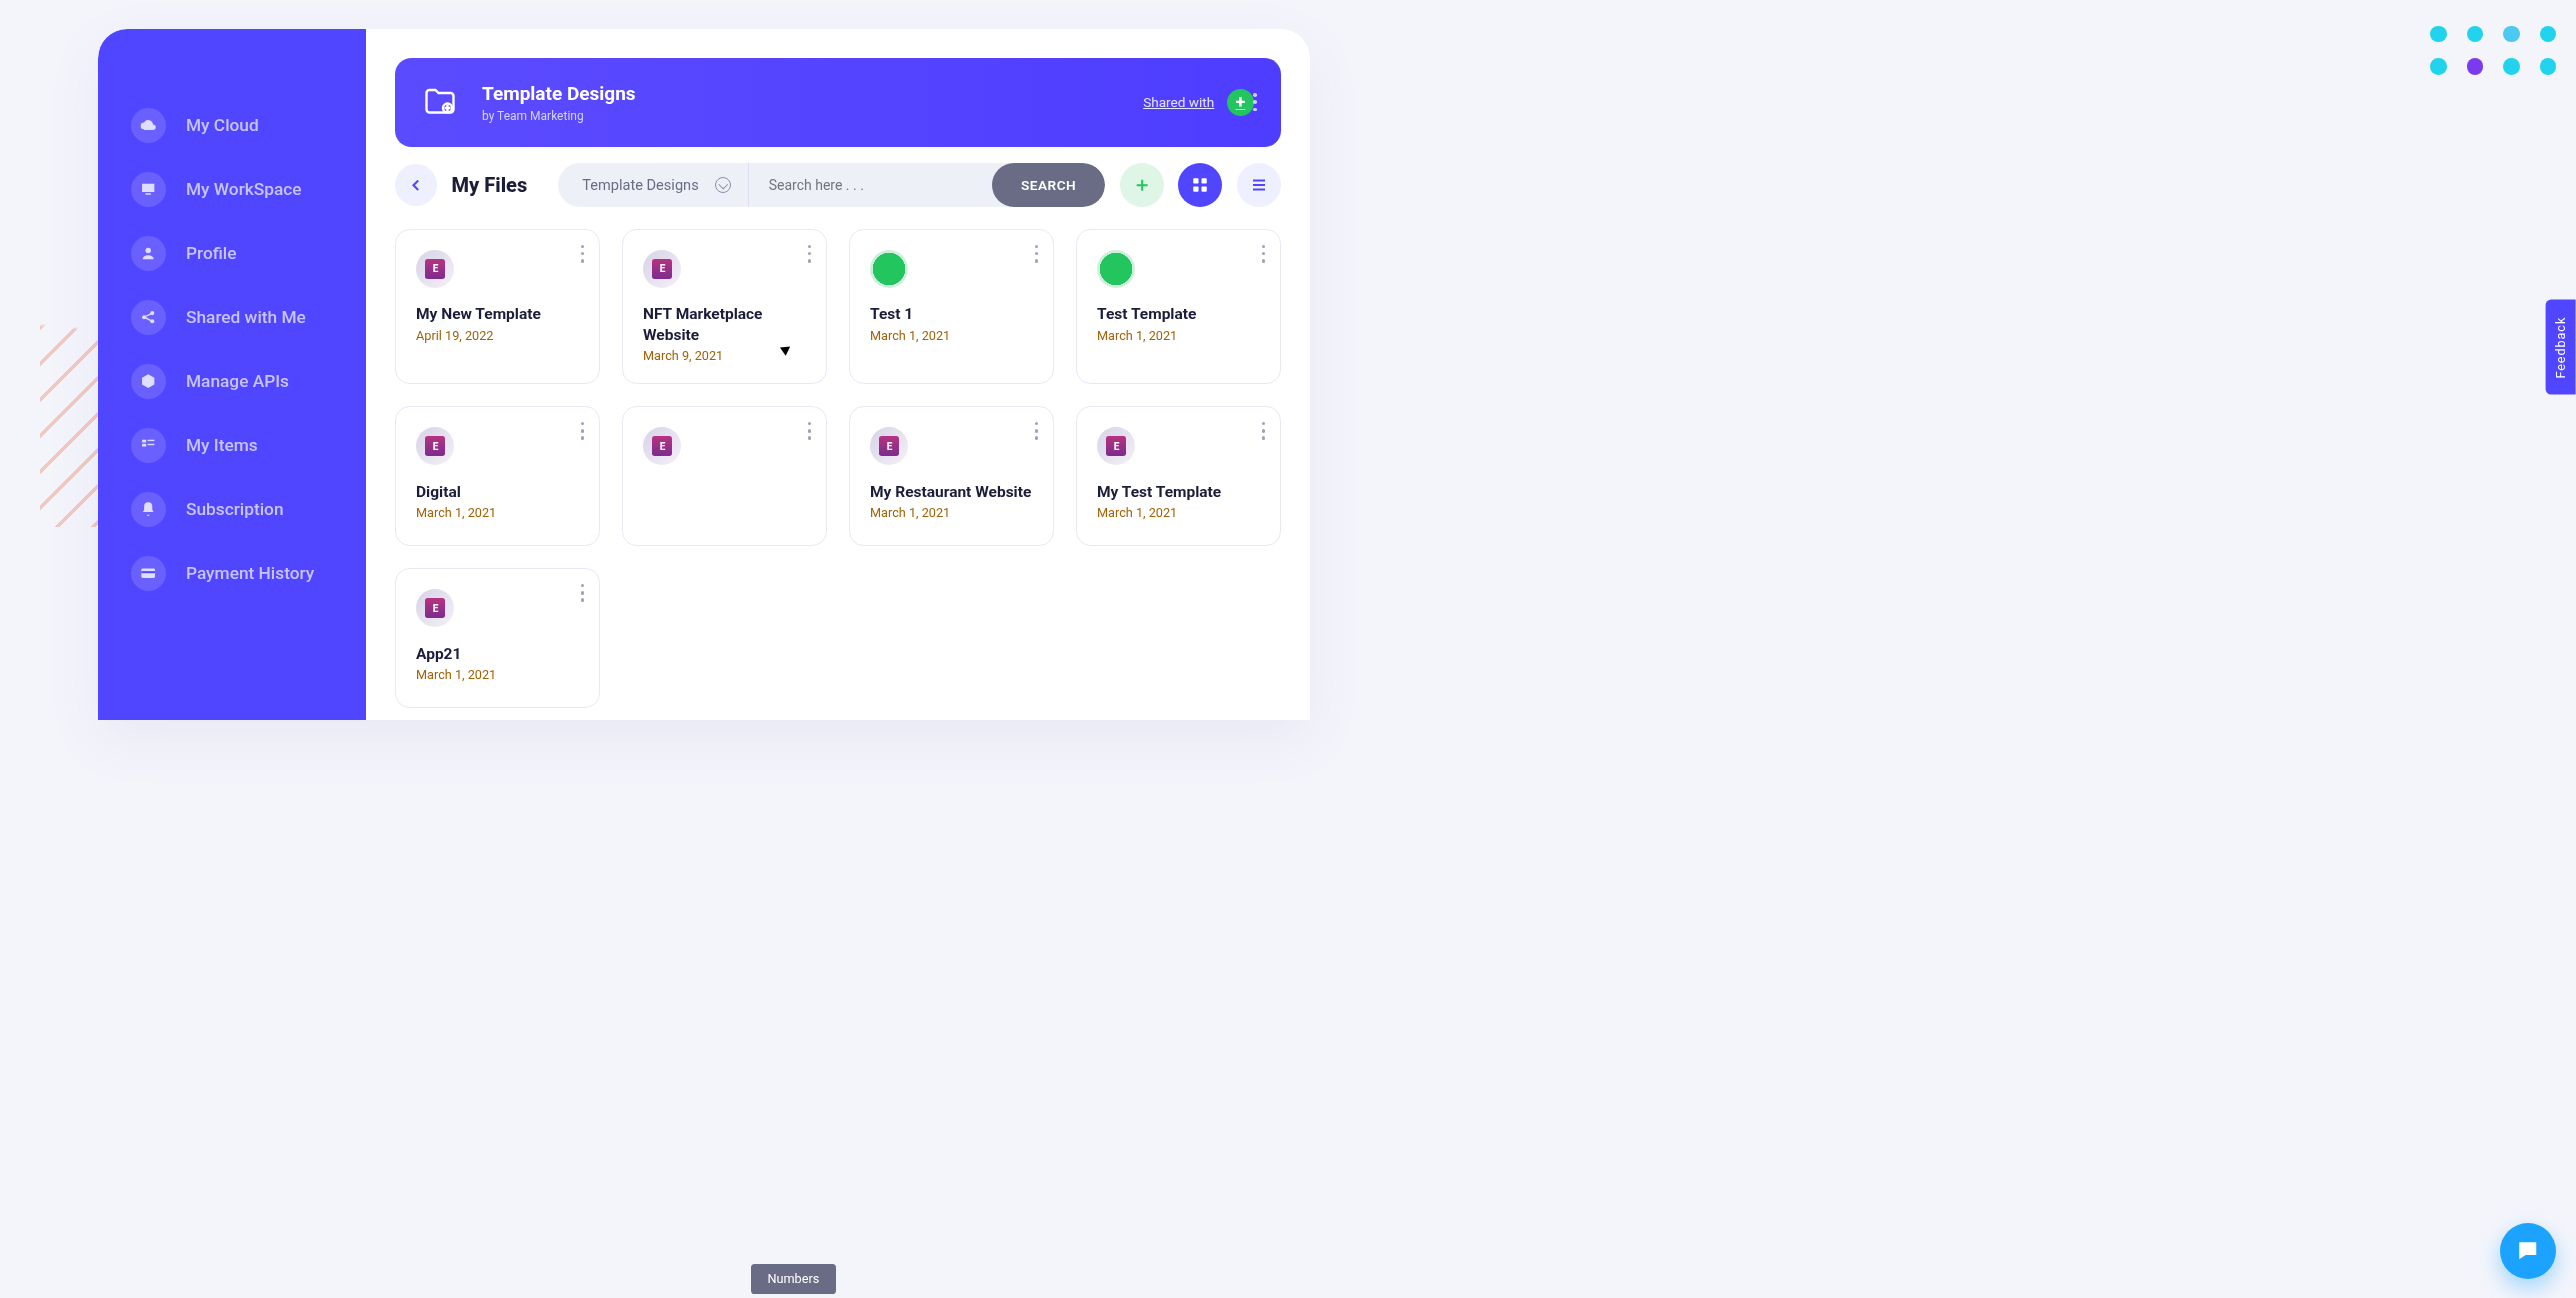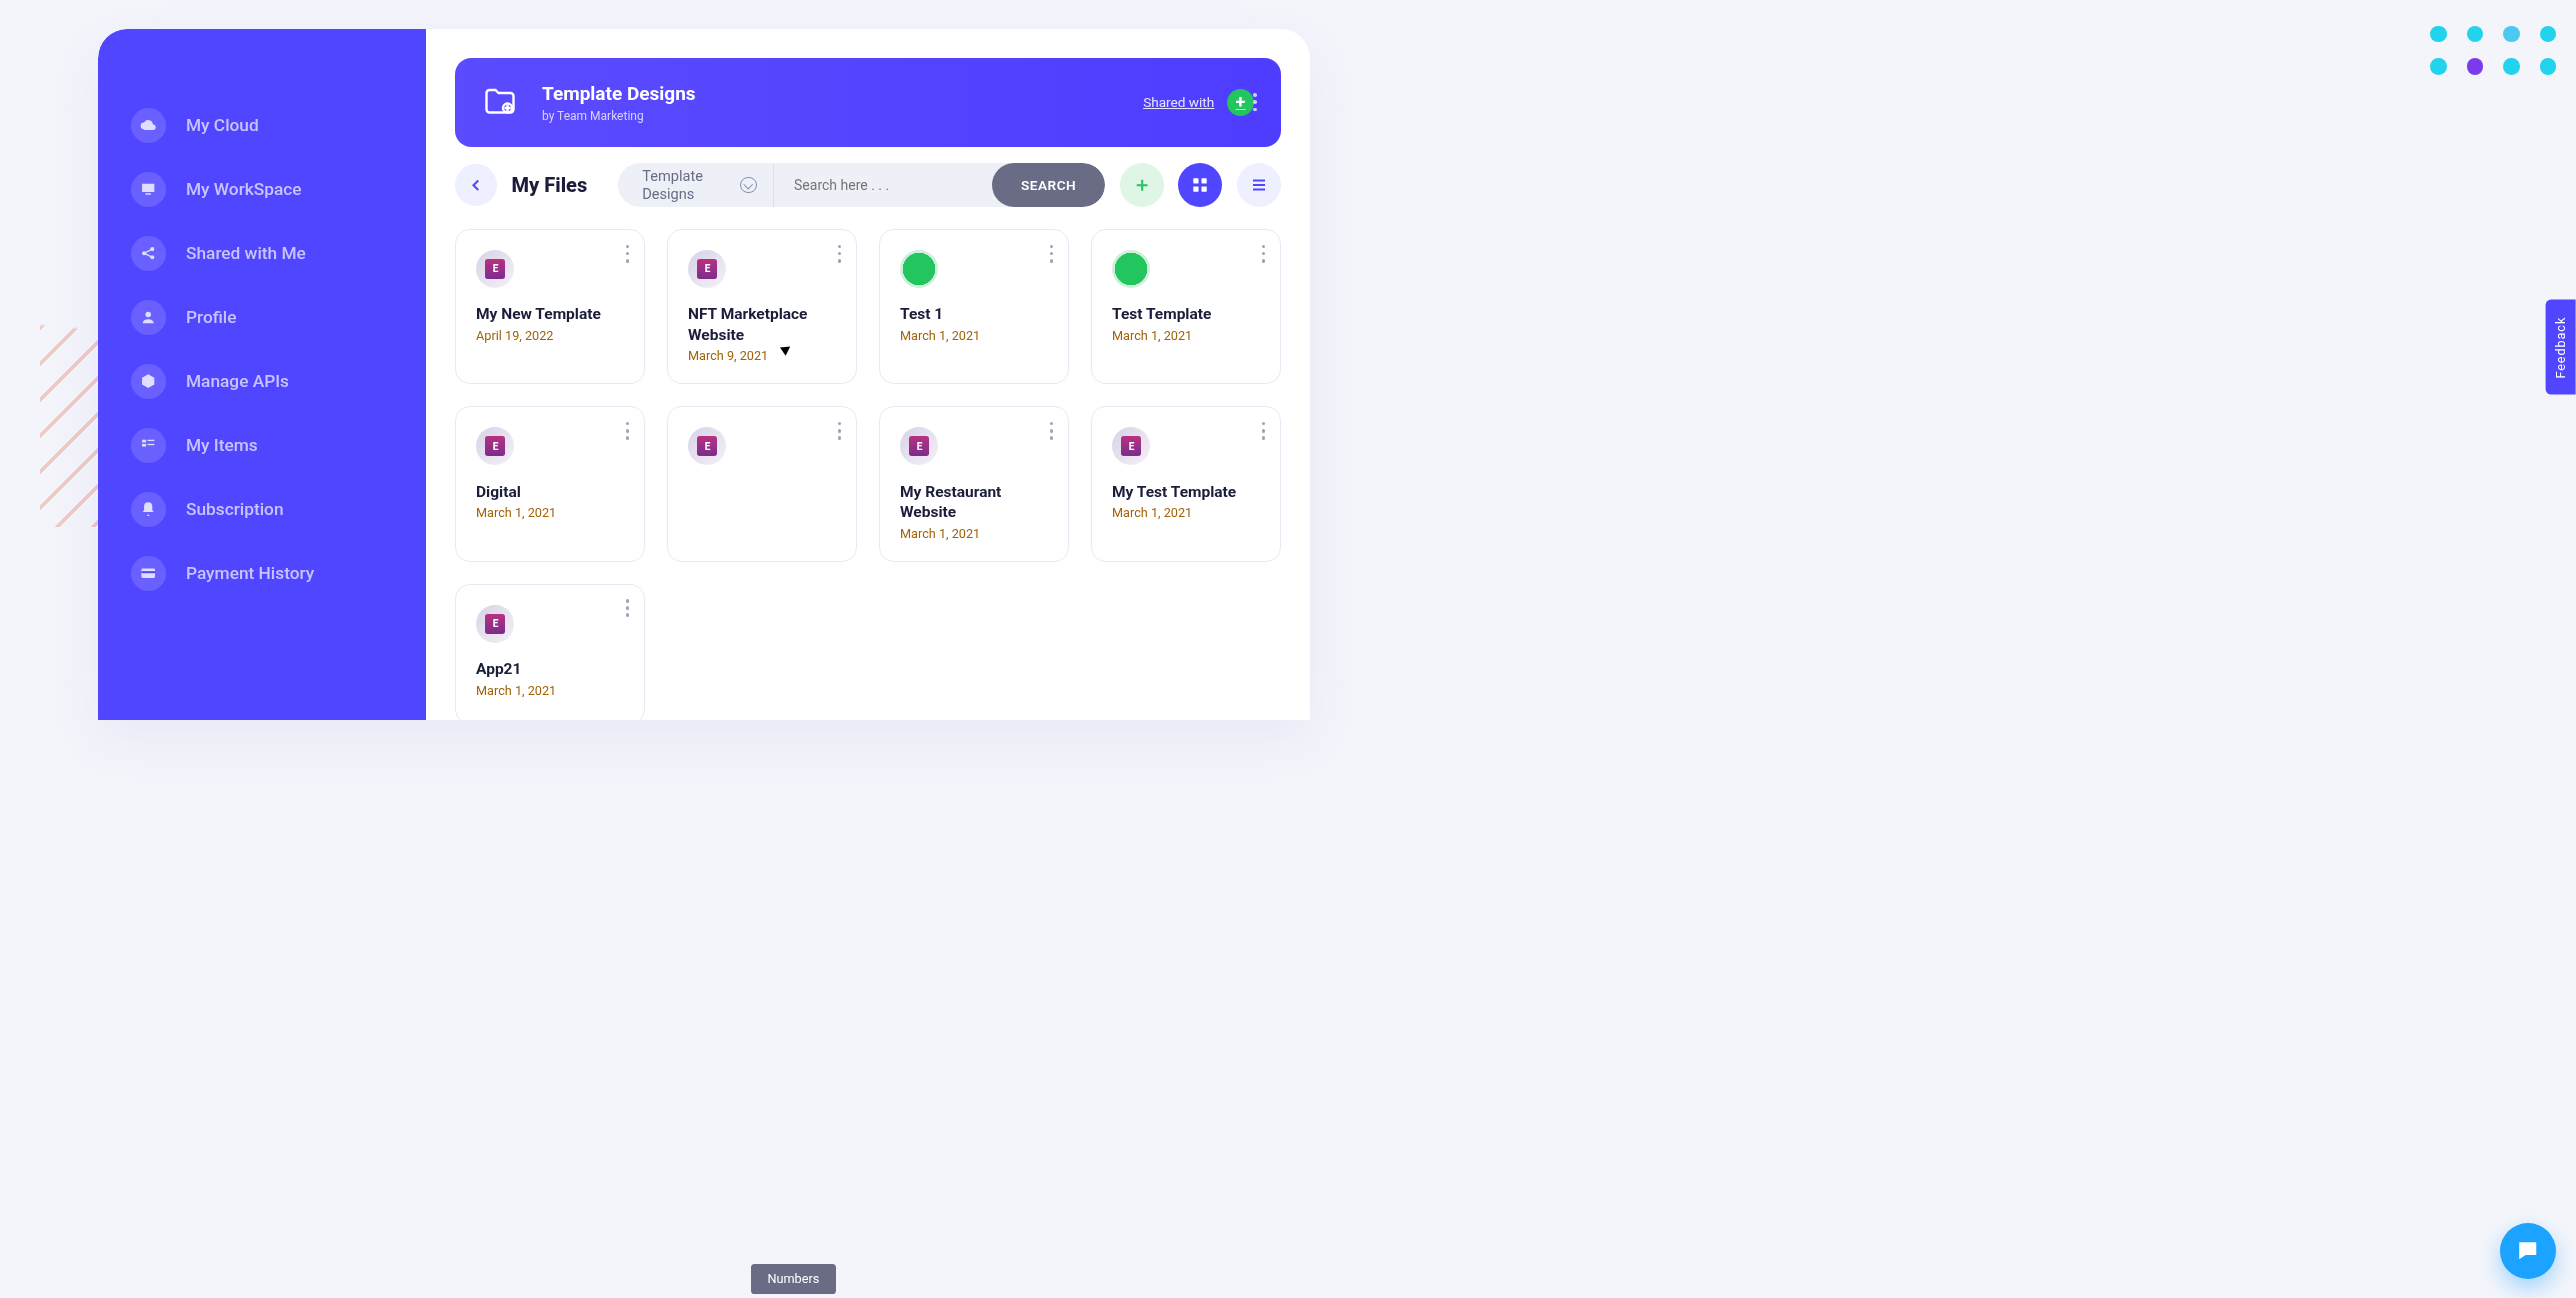--- a/index.html
+++ b/index.html
@@ -9,21 +9,21 @@
 .bg-dots { position: absolute; top: 25.5px; right: 20px; display: grid; grid-template-columns: repeat(4, 16.4px); grid-template-rows: repeat(2, 16.4px); gap: 16.4px 20px; }
 .bg-dots span { width: 16.4px; height: 16.4px; border-radius: 50%; background: #22d3ee; }
 .bg-dots span:nth-child(3){ background:#4cc9f0; }
 .bg-dots span:nth-child(6){ background:#7c3aed; }
 .bg-stripes { position: absolute; top: 291px; left: 40px; width: 236px; height: 236px; background: repeating-linear-gradient(-45deg, #f5a58c 0 3.6px, transparent 3.6px 25.5px); opacity: .55; mask-image: radial-gradient(circle at 0 100%, #000 60%, transparent 61%); }
 
 
 .shell { position: absolute; top: 29px; left: 98px; width: 1212px; height: 691px; background: #fff; border-radius: 29px 29px 0 0; box-shadow: 0 18px 55px rgba(80,80,160,.08); display: flex; overflow: hidden; }
 
 
-.sidebar { width: 328px; background: #5146ff; border-radius: 29px 0 0 0; padding: 64px 0 0 0; }
+.sidebar { width: 268px; background: #5146ff; border-radius: 29px 0 0 0; padding: 64px 0 0 0; }
 .side-item { display: flex; align-items: center; gap: 20px; padding: 0 33px; height: 64px; color: #c8c4ff; font-size: 17.3px; font-weight: 500; cursor: pointer; }
 .side-item .ico { width: 35px; height: 35px; border-radius: 50%; background: rgba(255,255,255,.14); display: flex; align-items: center; justify-content: center; }
 .side-item svg { width: 16.4px; height: 16.4px; fill: #e0deff; }
 
 
 .main { flex: 1; padding: 29px 29px 0 29px; overflow: auto; }
 .banner { background: linear-gradient(90deg,#5b4bff,#4e3dff); border-radius: 16.4px; padding: 24px 27px; display: flex; align-items: center; color: #fff; position: relative; }
 .banner-folder { width: 36px; height: 36px; margin-right: 24px; }
 .banner-title { font-size: 19px; font-weight: 700; }
 .banner-sub { font-size: 12px; color: #d6d3ff; margin-top: 3.6px; }
@@ -102,36 +102,36 @@
       <span class="ico">
           <svg viewBox="0 0 24 24">
             <path d="M3 4h18v12H3zM8 20h8v-2H8z"></path>
           </svg>
         </span>
       <span>My WorkSpace</span>
     </div>
     <div class="side-item">
       <span class="ico">
           <svg viewBox="0 0 24 24">
+            <circle cx="12" cy="8" r="4"></circle>
+            <path d="M4 21c0-4 4-6 8-6s8 2 8 6z"></path>
+          </svg>
+        </span>
+      <span>Profile</span>
+    </div>
+    <div class="side-item">
+      <span class="ico">
+          <svg viewBox="0 0 24 24">
             <circle cx="6" cy="12" r="3"></circle>
             <circle cx="18" cy="6" r="3"></circle>
             <circle cx="18" cy="18" r="3"></circle>
             <path d="M8 11l8-4M8 13l8 4" stroke="#e0deff" stroke-width="2" fill="none"></path>
           </svg>
         </span>
       <span>Shared with Me</span>
-    </div>
-    <div class="side-item">
-      <span class="ico">
-          <svg viewBox="0 0 24 24">
-            <circle cx="12" cy="8" r="4"></circle>
-            <path d="M4 21c0-4 4-6 8-6s8 2 8 6z"></path>
-          </svg>
-        </span>
-      <span>Profile</span>
     </div>
     <div class="side-item">
       <span class="ico">
           <svg viewBox="0 0 24 24">
             <path d="M12 2l9 5v10l-9 5-9-5V7z"></path>
           </svg>
         </span>
       <span>Manage APIs</span>
     </div>
     <div class="side-item">

